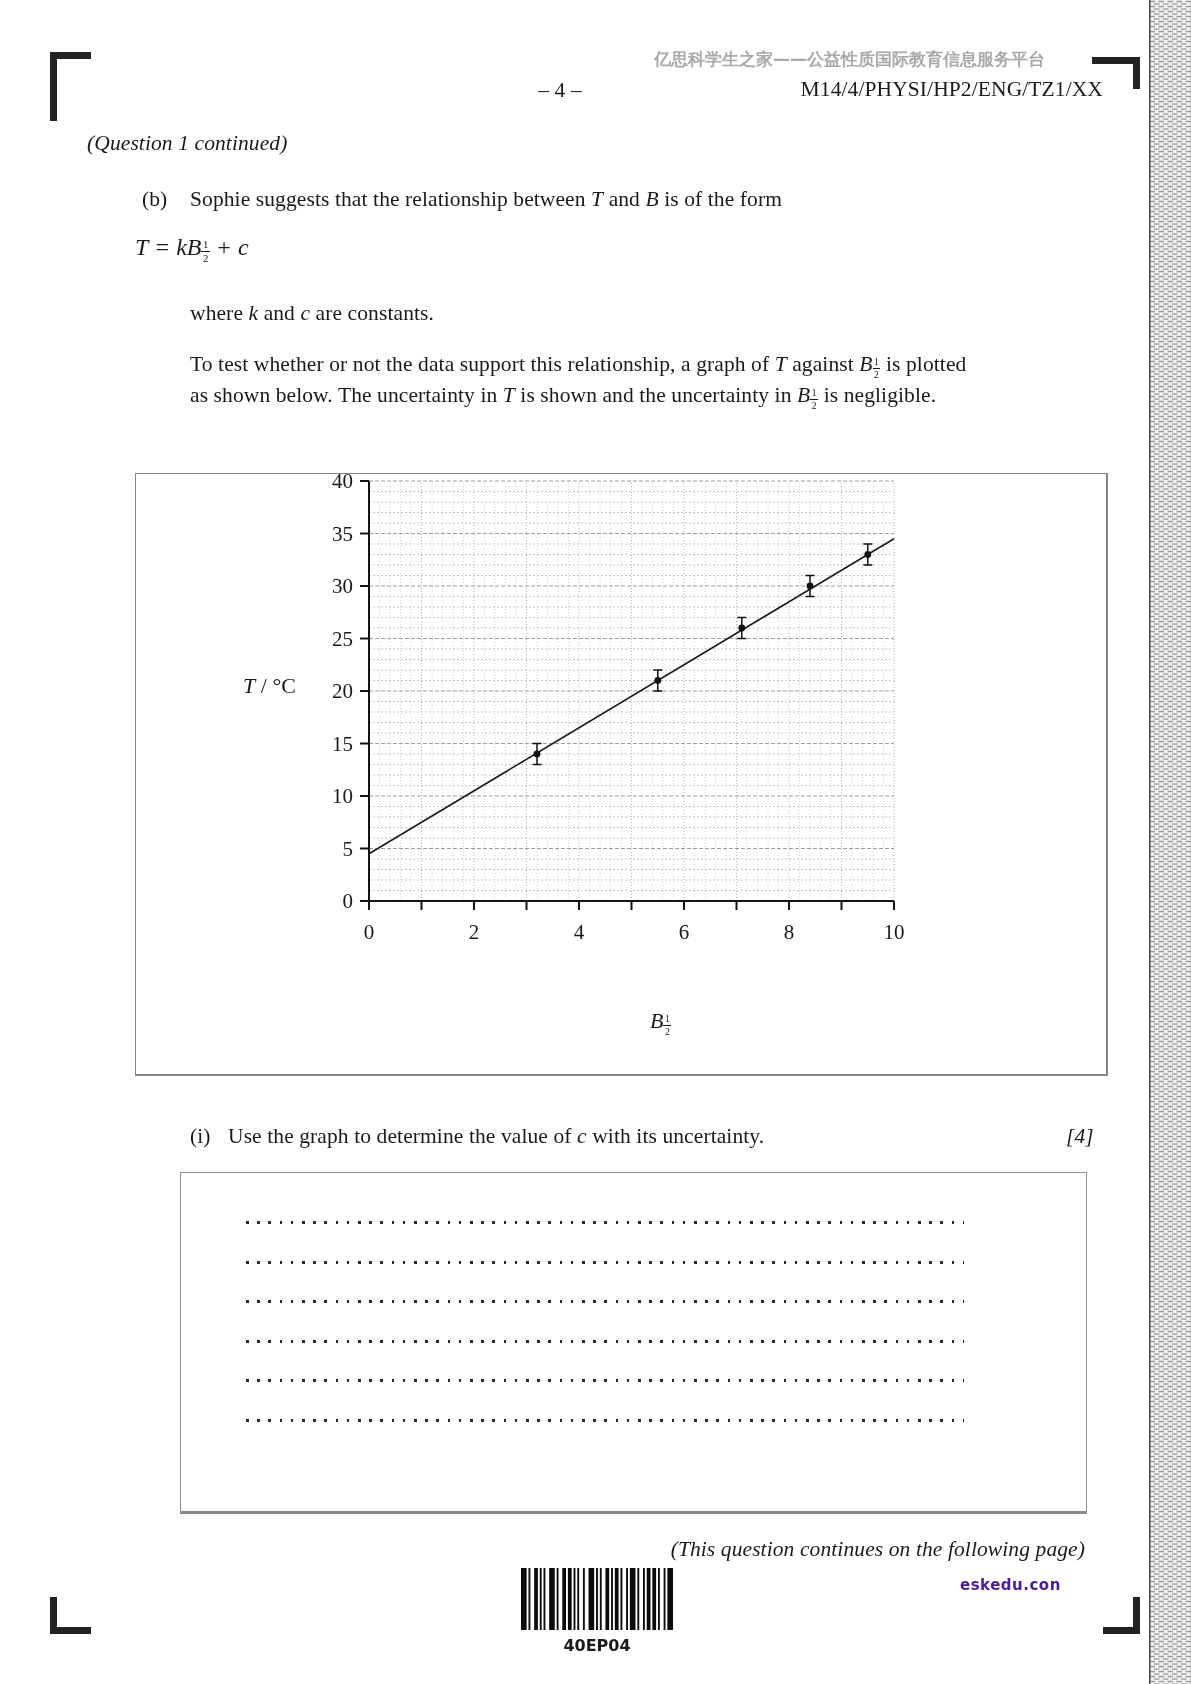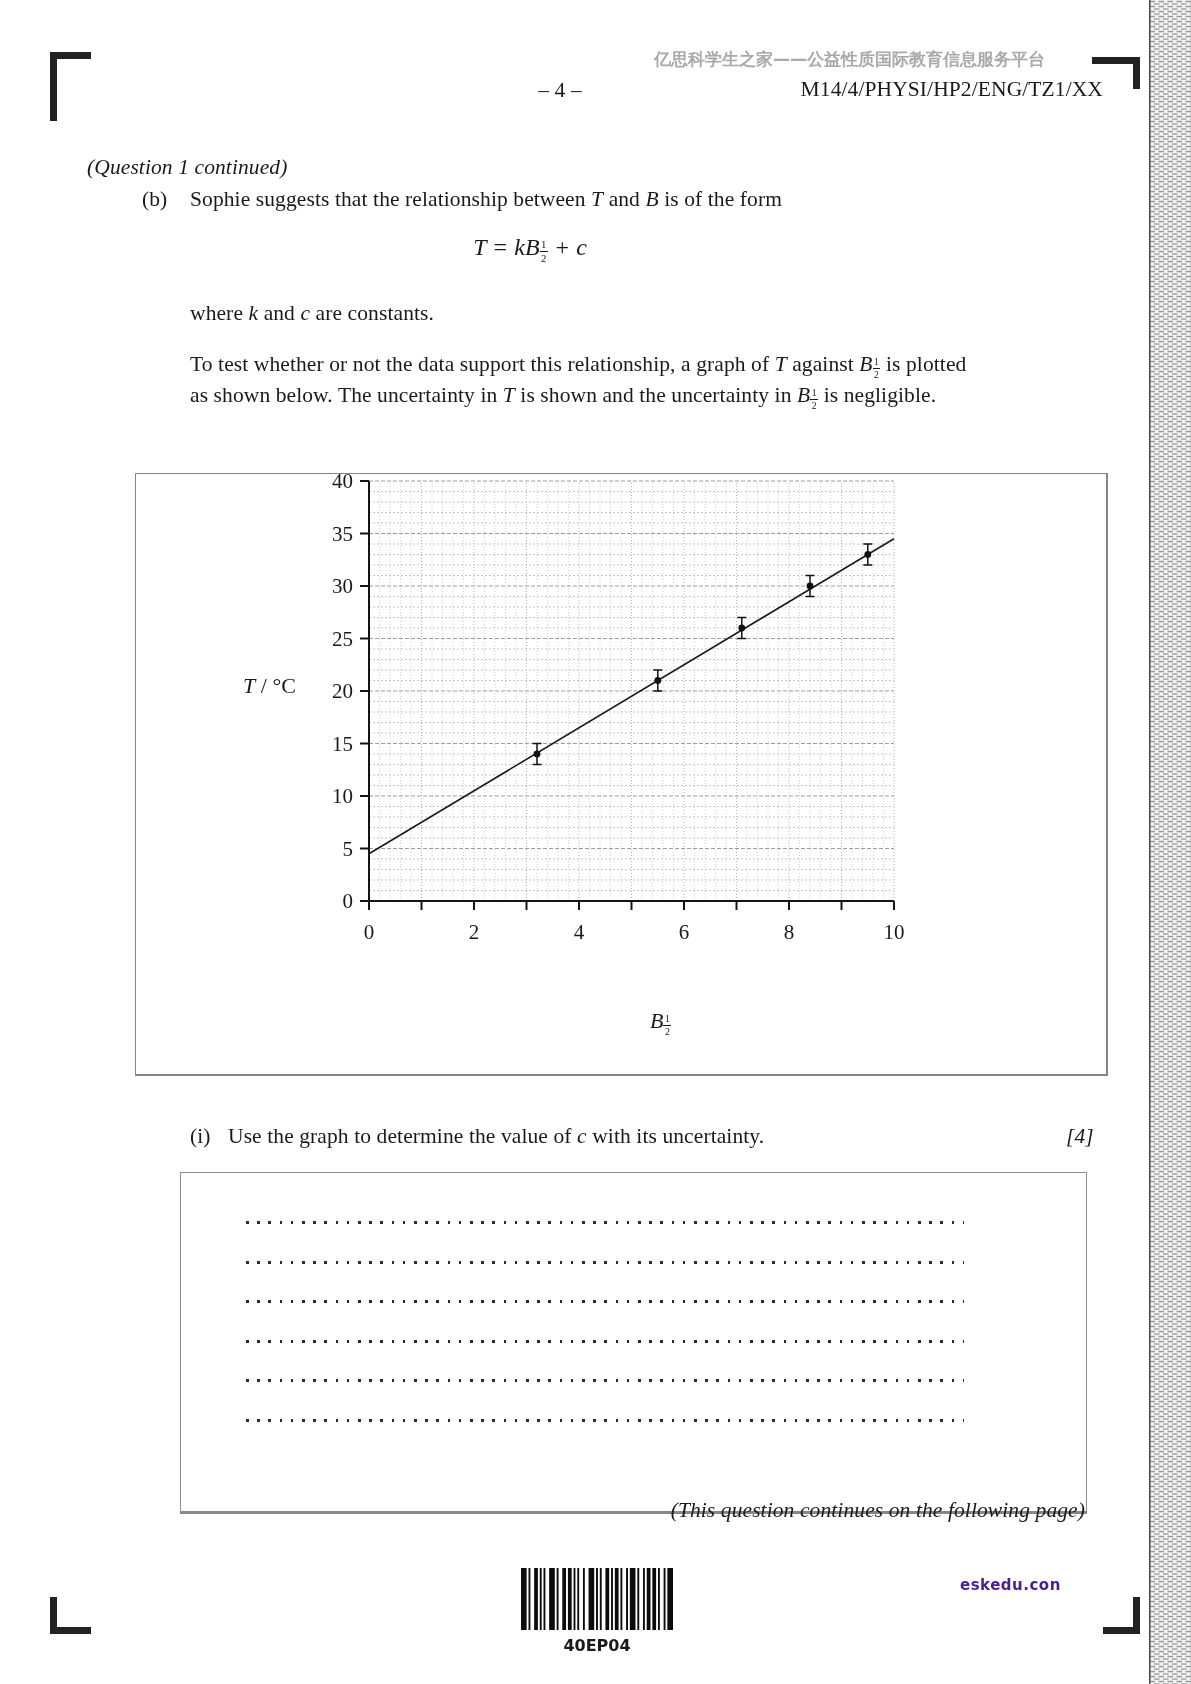--- a/index.html
+++ b/index.html
@@ -64,26 +64,26 @@
 
 <div class="crop tl"></div>
 <div class="crop tr"></div>
 <div class="crop bl"></div>
 <div class="crop br"></div>
 
 <div class="abs banner sans" style="top:48px;right:146px;">亿思科学生之家——公益性质国际教育信息服务平台</div>
 <div class="abs body-text" style="left:520px;top:78px;width:80px;text-align:center;">– 4 –</div>
 <div class="abs body-text" style="top:77px;right:88px;">M14/4/PHYSI/HP2/ENG/TZ1/XX</div>
 
-<div class="abs body-text it" style="left:87px;top:131px;margin-top:24px;">(Question 1 continued)</div>
+<div class="abs body-text it" style="left:87px;top:131px;">(Question 1 continued)</div>
 
 <div class="abs body-text" style="left:142px;top:187px;">(b)</div>
 <div class="abs body-text" style="left:190px;top:187px;width:850px;"><span>Sophie suggests that the relationship between </span><span class="it">T</span><span> and </span><span class="it">B</span><span> is of the form</span></div>
 
-<div class="abs it" style="left:135px;top:234px;width:790px;text-align:center;font-size:24px;"><span>T</span><span> = </span><span>kB</span><span class="sfrac">
+<div class="abs it" style="left:135px;top:234px;width:790px;text-align:left;font-size:24px;"><span>T</span><span> = </span><span>kB</span><span class="sfrac">
       <span class="num">1</span>
       <span class="den">2</span>
     </span><span> + </span><span>c</span></div>
 
 <div class="abs body-text" style="left:190px;top:301px;"><span>where </span><span class="it">k</span><span> and </span><span class="it">c</span><span> are constants.</span></div>
 
 <div class="abs body-text" style="left:190px;top:352px;width:860px;"><span>To test whether or not the data support this relationship, a graph of </span><span class="it">T</span><span> against </span><span class="it">B</span><span class="sfrac">
       <span class="num">1</span>
       <span class="den">2</span>
     </span><span> is plotted</span></div>
@@ -258,21 +258,21 @@
 
 <div class="abs answer-box">
     <div class="dotline" style="top: 48px;"></div>
     <div class="dotline" style="top: 87.6px;"></div>
     <div class="dotline" style="top: 127.2px;"></div>
     <div class="dotline" style="top: 166.8px;"></div>
     <div class="dotline" style="top: 206.4px;"></div>
     <div class="dotline" style="top: 246px;"></div>
   </div>
 
-<div class="abs body-text it" style="top:1498px;right:106px;">(This question continues on the following page)</div>
+<div class="abs body-text it" style="top:1537px;right:106px;">(This question continues on the following page)</div>
 
 <div class="abs" style="left:521px;top:1568px;width:152px;height:62px;">
   <svg width="152" height="62">
       <rect x="0" y="0" width="5.63" height="62" fill="#0c0c0c"></rect>
       <rect x="7.51" y="0" width="1.88" height="62" fill="#0c0c0c"></rect>
       <rect x="13.14" y="0" width="3.75" height="62" fill="#0c0c0c"></rect>
       <rect x="18.77" y="0" width="1.88" height="62" fill="#0c0c0c"></rect>
       <rect x="22.52" y="0" width="1.88" height="62" fill="#0c0c0c"></rect>
       <rect x="28.15" y="0" width="5.63" height="62" fill="#0c0c0c"></rect>
       <rect x="35.65" y="0" width="1.88" height="62" fill="#0c0c0c"></rect>

